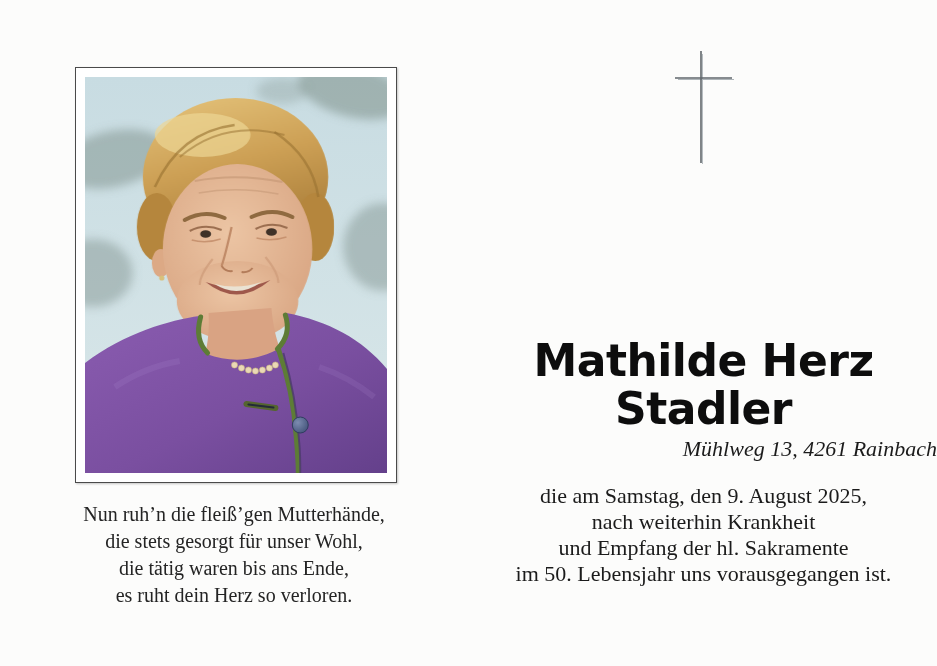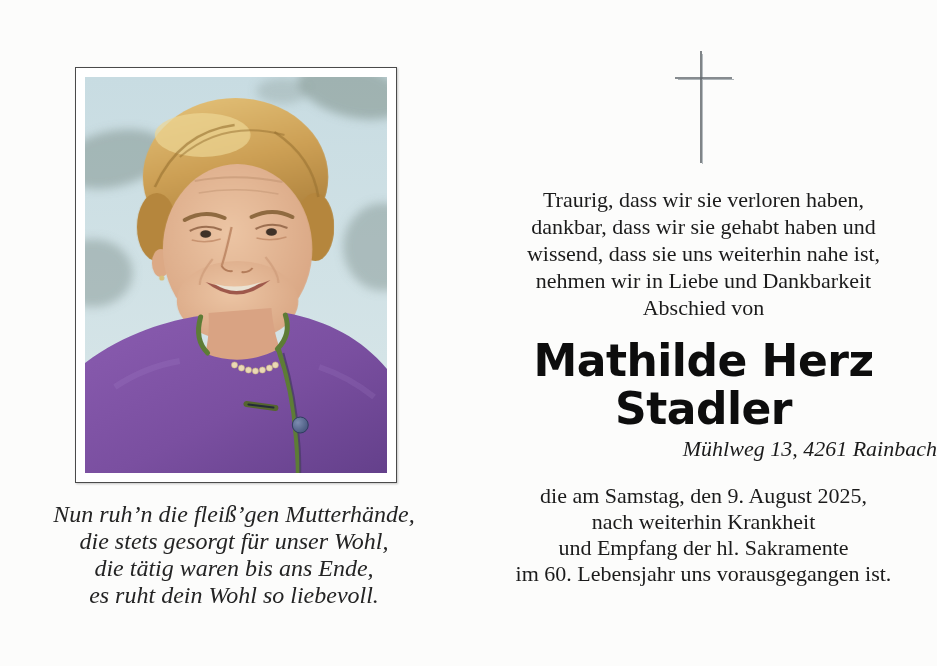--- a/index.html
+++ b/index.html
@@ -20,22 +20,21 @@
     box-sizing:border-box;
     background:#ffffff;
     border:1.3px solid #4a4a4a;
     padding:9px;
     box-shadow:1px 1px 2px rgba(0,0,0,.22);
   }
   .photo-frame svg{display:block;width:100%;height:100%;}
   .verse{
     position:absolute;left:38px;top:501px;width:392px;
     text-align:center;
-    font-style:italic;
-    font-size:24px;line-height:27px;
+    font-size:20px;line-height:27px;
     color:#242424;
   }
   .cross-wrap{position:absolute;left:666px;top:46px;width:72px;height:122px;}
   .intro{
     position:absolute;left:470px;top:186px;width:467px;
     font-size:22px;line-height:27px;text-align:center;color:#1b1b1b;
   }
   .name-block{
     position:absolute;left:470px;top:337px;width:467px;
     text-align:center;
@@ -177,48 +176,41 @@
           <circle cx="185" cy="291" r="3.1"></circle>
         <circle cx="191" cy="288" r="3.1"></circle>
       </g>
     </svg>
   </div>
 
   <div class="verse">
     <div>Nun ruh’n die fleiß’gen Mutterhände,</div>
     <div>die stets gesorgt für unser Wohl,</div>
     <div>die tätig waren bis ans Ende,</div>
-    <div>es ruht dein Wohl so liebevoll.</div>
+    <div>es ruht dein Herz so verloren.</div>
   </div>
 
   <div class="cross-wrap">
     <svg viewBox="0 0 72 122" width="72" height="122">
       <line x1="36.5" y1="8" x2="36.5" y2="118" stroke="#b6bcc0" stroke-width="1"></line>
       <line x1="12" y1="33.5" x2="68" y2="33.5" stroke="#adb4b8" stroke-width="1"></line>
       <line x1="35" y1="5" x2="35" y2="117" stroke="#5f666b" stroke-width="1.6"></line>
       <line x1="9" y1="32" x2="66" y2="32" stroke="#5f666b" stroke-width="1.6"></line>
     </svg>
   </div>
 
-  <div class="intro">
-    <div>Traurig, dass wir sie verloren haben,</div>
-    <div>dankbar, dass wir sie gehabt haben und</div>
-    <div>wissend, dass sie uns weiterhin nahe ist,</div>
-    <div>nehmen wir in Liebe und Dankbarkeit</div>
-    <div>Abschied von</div>
-  </div>
 
   <div class="name-block">
     <div>Mathilde Herz</div>
     <div>Stadler</div>
   </div>
 
   <div class="address">Mühlweg 13, 4261 Rainbach</div>
 
   <div class="details">
     <div>die am Samstag, den 9. August 2025,</div>
     <div>nach weiterhin Krankheit</div>
     <div>und Empfang der hl. Sakramente</div>
-    <div>im 60. Lebensjahr uns vorausgegangen ist.</div>
+    <div>im 50. Lebensjahr uns vorausgegangen ist.</div>
   </div>
 
 
 </div>
 
 </body></html>

